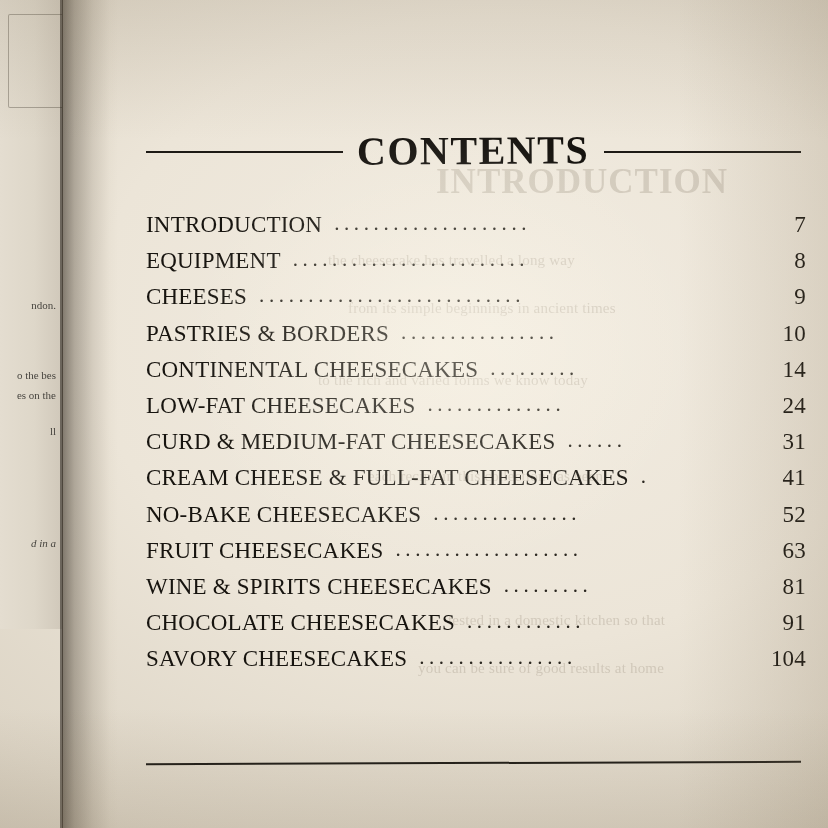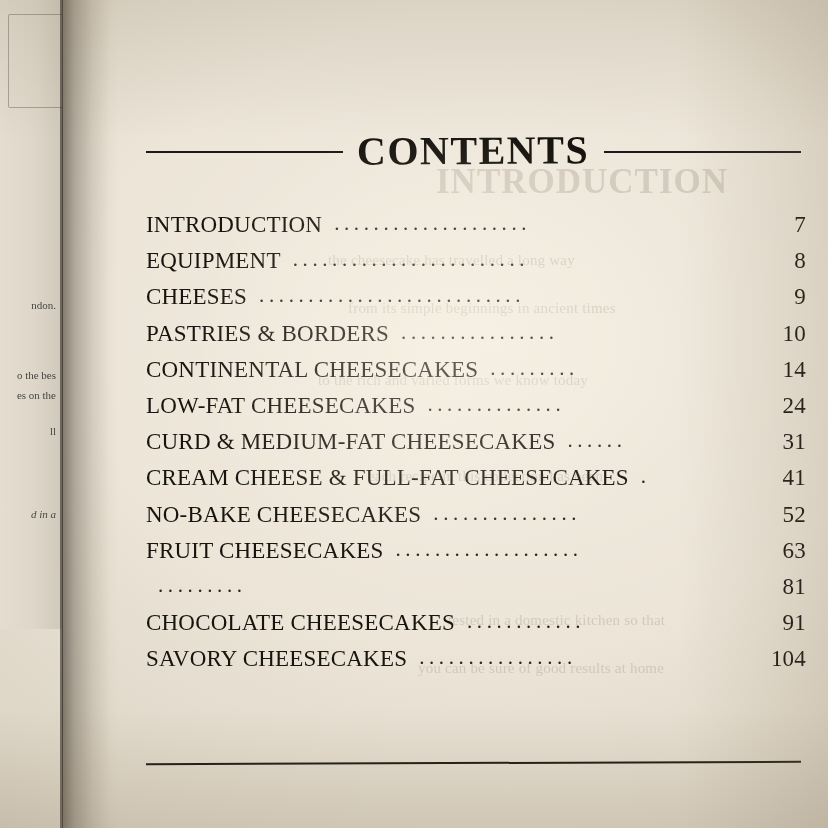--- a/index.html
+++ b/index.html
@@ -195,21 +195,21 @@
 <body>
 
 <div id="page">
 
   <div id="left-page">
     <div class="lp-line-box"></div>
     <div class="lp-text" style="top:298px;">ndon.</div>
     <div class="lp-text" style="top:368px;margin-left:32px;">o the bes</div>
     <div class="lp-text" style="top:388px;">es on the</div>
     <div class="lp-text" style="top:424px;margin-left:41px;">ll</div>
-    <div class="lp-text" style="top:507px; font-style:italic;">d in a</div>
+    <div class="lp-text" style="top:536px; font-style:italic;">d in a</div>
   </div>
 
   <div id="gutter-edge"></div>
   <div id="gutter"></div>
 
   <div id="content">
 
     <div class="ghost" id="ghost-title">INTRODUCTION</div>
     <div class="ghost ghost-line" style="left:210px; top:252px;">the cheesecake has travelled a long way</div>
     <div class="ghost ghost-line" style="left:230px; top:300px;">from its simple beginnings in ancient times</div>
@@ -281,20 +281,21 @@
       </div>
 
       <div class="toc-row">
         <span class="toc-label">FRUIT CHEESECAKES</span>
         <span class="toc-dots">...................</span>
         <span class="toc-page">63</span>
       </div>
 
 
       <div class="toc-row">
+        <span class="toc-label">WINE &amp; SPIRITS CHEESECAKES</span>
         <span class="toc-dots">.........</span>
         <span class="toc-page">81</span>
       </div>
 
       <div class="toc-row">
         <span class="toc-label">CHOCOLATE CHEESECAKES</span>
         <span class="toc-dots">............</span>
         <span class="toc-page">91</span>
       </div>
 

